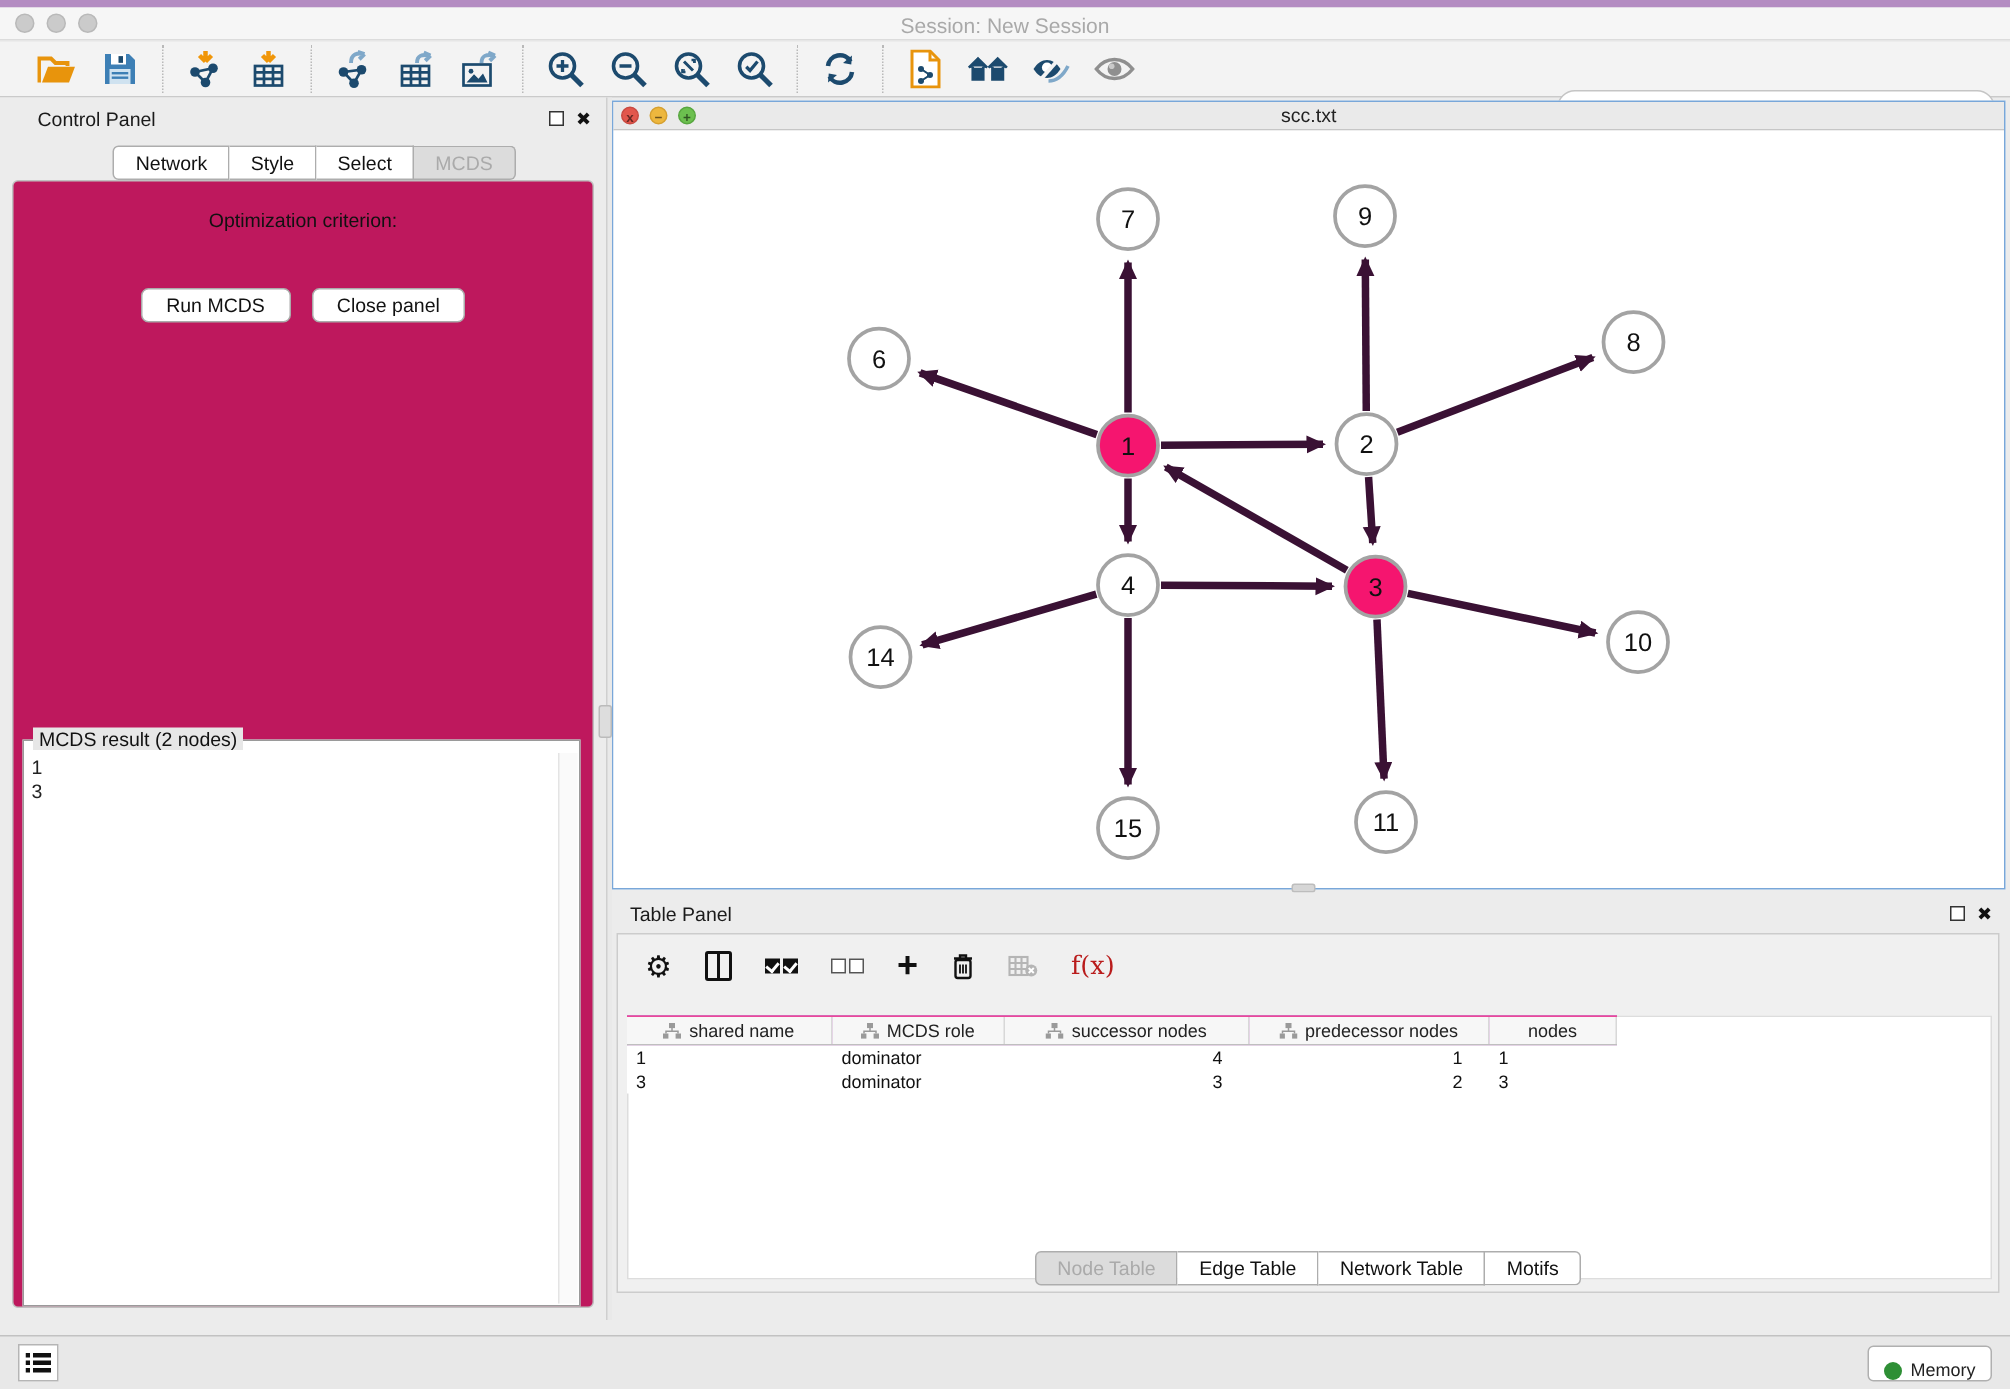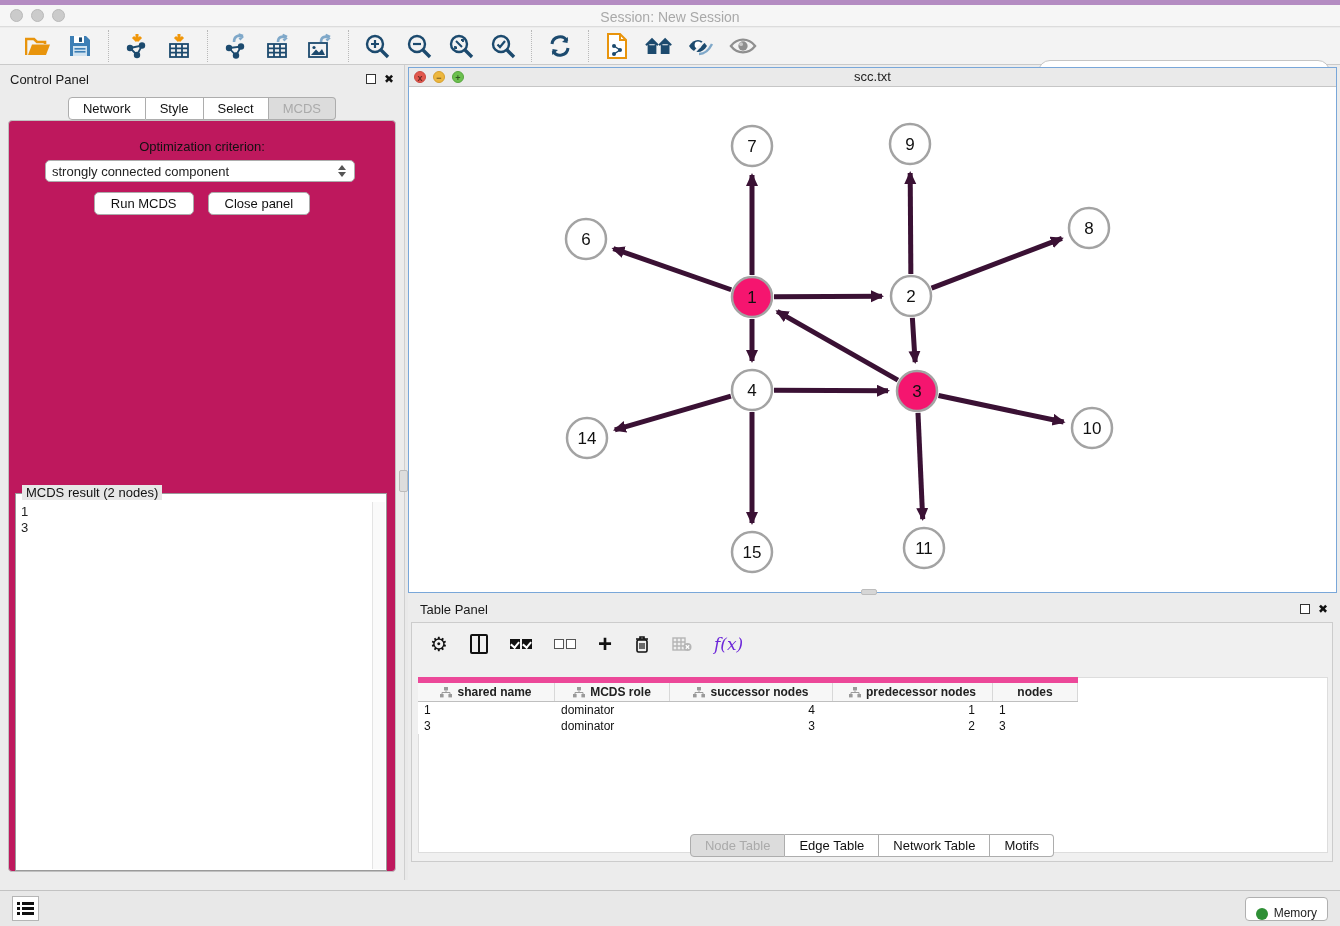--- a/index.html
+++ b/index.html
@@ -16,21 +16,21 @@
   .toolbar { position:absolute; left:0; top:28px; width:1340px; height:37px; background:#F3F3F3; border-bottom:1px solid #CACACA; display:flex; align-items:center; padding-left:10px; }
   .tb-group { display:flex; align-items:center; gap:14px; padding:0 14px; }
   .tb-sep { width:1px; height:32px; border-left:1px dotted #B9B9B9; }
   .tb-btn { width:28px; height:28px; display:flex; align-items:center; justify-content:center; cursor:default; }
   .search-box { position:absolute; right:10px; top:32px; width:292px; height:24px; background:#FFFFFF; border:1px solid #C5C5C5; border-radius:13px; display:flex; align-items:center; padding-left:8px; }
   .mag { width:9px; height:9px; border:1.5px solid #999; border-radius:50%; position:relative; }
   .mag::after { content:""; position:absolute; width:5px; height:1.5px; background:#999; transform:rotate(45deg); right:-4px; bottom:-2px; }
   .search-input { border:none; outline:none; flex:1; height:18px; font-size:12px; background:transparent; }
 
   
-  .control-panel { position:absolute; left:0; top:65px; width:404px; height:815px; background:#ECECEC; }
+  .control-panel { position:absolute; left:0; top:65px; width:404px; height:815px; background:#ECECEC;padding-left:15px; }
   .panel-head { height:28px; display:flex; align-items:center; padding:0 10px; }
   .panel-title { font-size:13px; color:#1a1a1a; }
   .panel-head-icons { margin-left:auto; display:flex; gap:8px; align-items:center; }
   .float-icon { width:10px; height:10px; border:1.5px solid #333; background:#fff; }
   .close-x { font-family:"DejaVu Sans",sans-serif; font-size:12px; font-weight:bold; color:#111; line-height:10px; }
 
   .seg-row { display:flex; justify-content:center; margin-top:4px; }
   .seg { border:1px solid #ADADAD; border-left:none; background:#FFFFFF; padding:3px 14px; font-size:13px; color:#111; }
   .seg:first-child { border-left:1px solid #ADADAD; border-radius:4px 0 0 4px; }
   .seg:last-child { border-radius:0 4px 4px 0; }
@@ -73,23 +73,23 @@
   .tp-toolbar { height:42px; display:flex; align-items:center; gap:22px; padding-left:18px; }
   .tp-icon { display:flex; align-items:center; justify-content:center; height:26px; }
   .gear { font-family:"DejaVu Sans",sans-serif; font-size:20px; color:#111; line-height:22px; }
   .col-icon { width:18px; height:20px; border:2px solid #111; border-radius:2px; position:relative; }
   .col-icon::after { content:""; position:absolute; left:6px; top:0; bottom:0; width:2px; background:#111; }
   .cb { width:10px; height:10px; display:inline-block; }
   .cb-on { background:#111; position:relative; }
   .cb-on::after { content:""; position:absolute; left:2px; top:1px; width:4px; height:6px; border:solid #FFF; border-width:0 2px 2px 0; transform:rotate(40deg); }
   .cb-off { border:1.5px solid #555; background:#FFF; }
   .plus { font-size:24px; font-weight:bold; color:#111; line-height:20px; }
-  .fx { font-family:"DejaVu Serif",serif; font-style:italic; font-size:17px; color:#6d28d9; }
+  .fx { font-family:"DejaVu Serif",serif; font-size:17px; color:#b91c1c; }
   .tbl { position:absolute; left:6px; top:54px; }
-  .tbl-head { display:flex; background:#a21caf; border-top:6px solid #ec4899; border-bottom:1px solid #BFBFBF;font-weight:bold; }
+  .tbl-head { display:flex; background:#a21caf; border-top:1px solid #ec4899; border-bottom:1px solid #BFBFBF; }
   .th { display:flex; align-items:center; justify-content:center; gap:5px; font-size:12px; color:#222; height:18px; border-right:1px solid #D8D8D8; background:#F7F7F7; }
   .tbl-body { background:#FFF; }
   .tr { display:flex; height:16px; }
   .td { font-size:12px; color:#111; line-height:16px; }
   .td.left { text-align:left; padding-left:6px; }
   .td.right { text-align:right; padding-right:18px; }
   .tbl-white { position:absolute; left:6px; top:54px; width:910px; height:176px; background:#FFF; border:1px solid #DDD; }
   .tp-tabs { position:absolute; left:0; right:0; bottom:4px; display:flex; justify-content:center; }
 
   
@@ -276,27 +276,20 @@
     </span>
   </div>
   <div class="seg-row" id="cp-tabs">
       <div class="seg">Network</div>
       <div class="seg">Style</div>
       <div class="seg">Select</div>
       <div class="seg seg-selected">MCDS</div>
     </div>
   <div class="cp-inner">
     <div class="opt-label">Optimization criterion:</div>
-    <div class="dropdown">
-      <span class="dd-value">strongly connected component</span>
-      <span class="stepper">
-          <span class="tri-up"></span>
-          <span class="tri-dn"></span>
-        </span>
-    </div>
     <div class="btn-row">
       <button class="push-btn">Run MCDS</button>
       <button class="push-btn">Close panel</button>
     </div>
     <div class="result-box">
       <span class="result-legend">MCDS result (2 nodes)</span>
       <div class="result-body" id="result-lines">
           <div>1</div>
           <div>3</div>
         </div>

